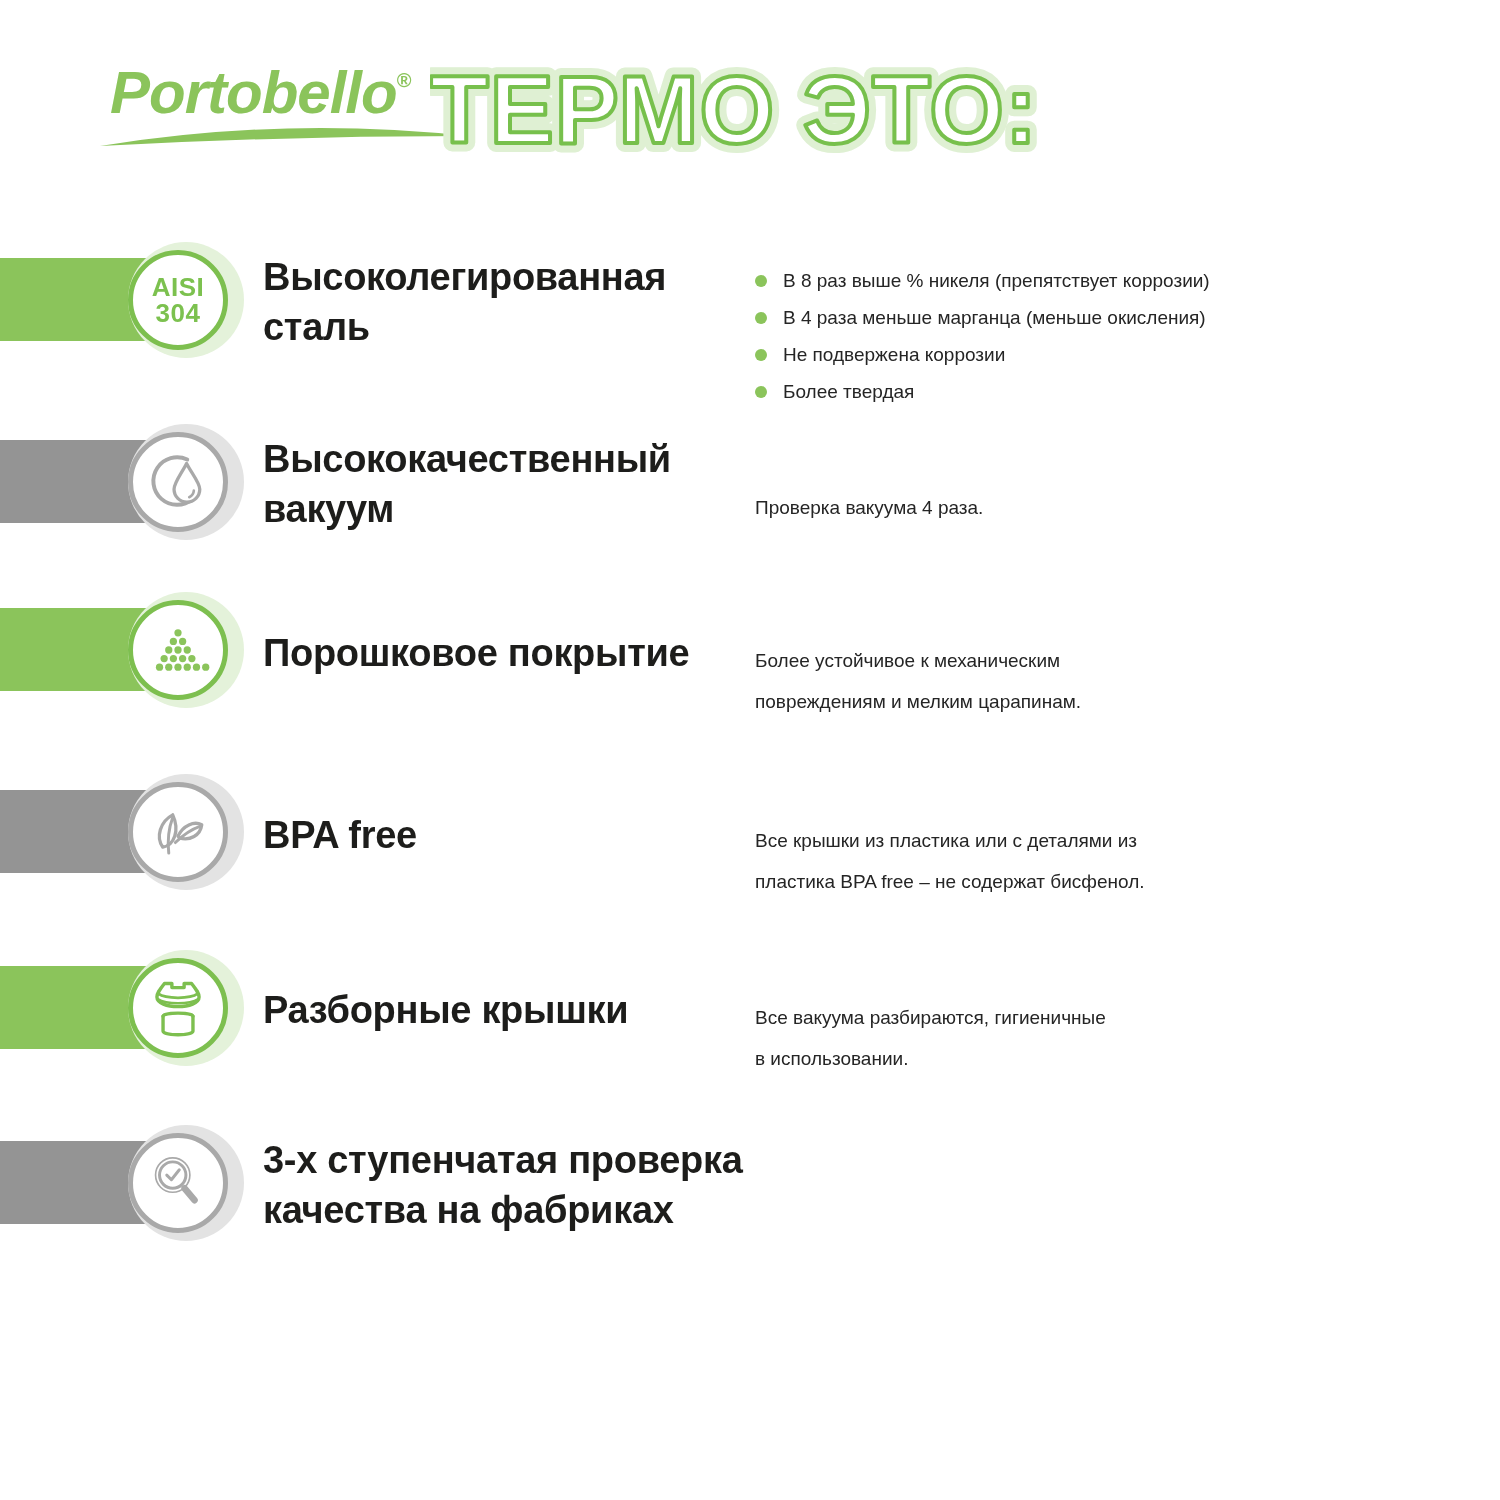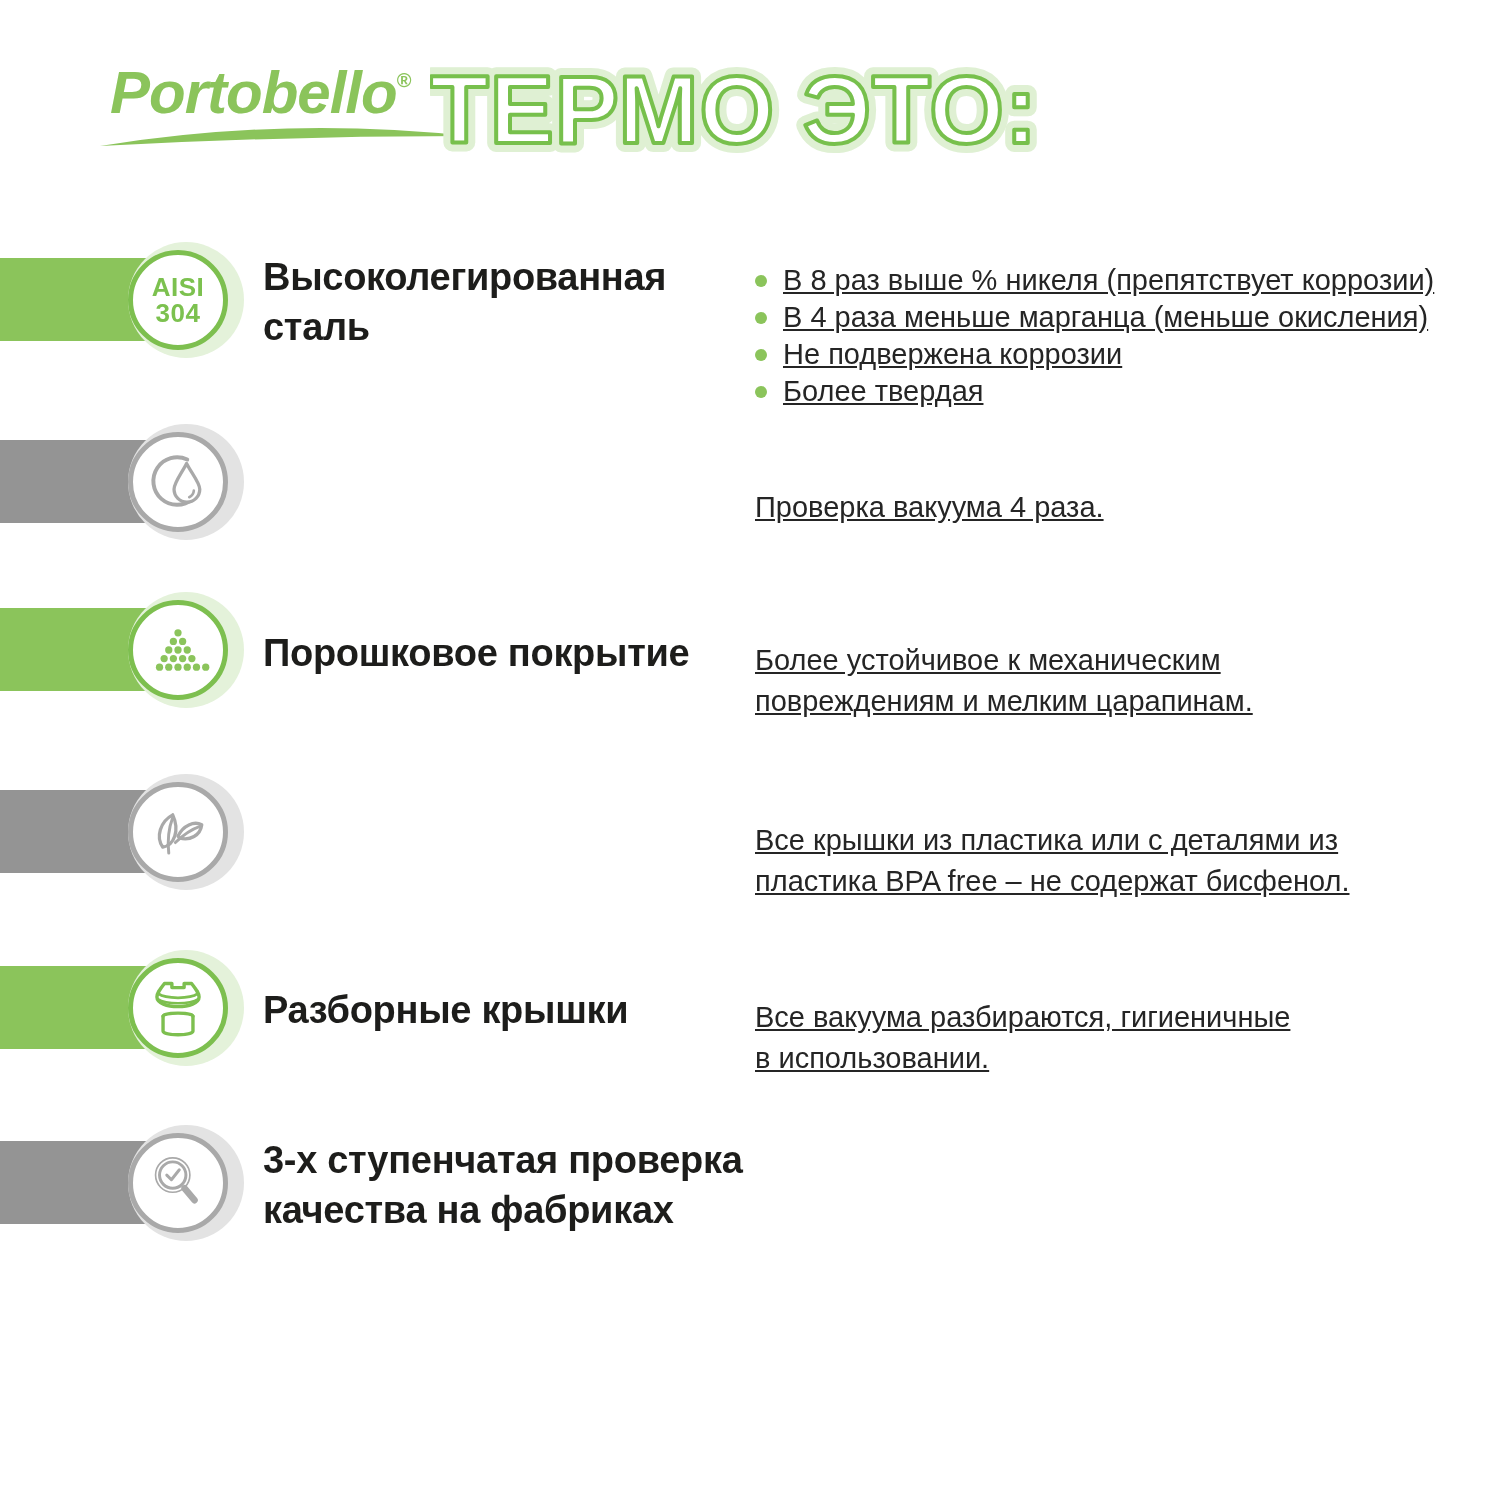--- a/index.html
+++ b/index.html
@@ -23,21 +23,21 @@
         display:flex;align-items:center;}
   .halo.green{background:#e4f2da;}
   .halo.gray{background:#e3e3e3;}
   .ring{width:100px;height:100px;border-radius:50%;background:#ffffff;box-sizing:border-box;
         display:flex;align-items:center;justify-content:center;flex-direction:column;}
   .ring.green{border:5px solid #7dbf4f;}
   .ring.gray{border:5px solid #a9a9a9;}
   .badge-line{color:#7cc14f;font-weight:bold;font-size:26px;line-height:26px;letter-spacing:0.5px;}
   .heading{position:absolute;left:263px;width:560px;margin:0;color:#1d1d1b;font-weight:bold;
            font-size:38px;line-height:50px;letter-spacing:-0.3px;}
-  .desc{position:absolute;left:755px;width:740px;color:#252525;font-size:29px;line-height:41px;text-decoration:underline;}
+  .desc{position:absolute;left:755px;width:740px;color:#252525;font-size:19px;line-height:41px;}
   .bullets{display:flex;flex-direction:column;gap:0;}
   .bullet{display:flex;align-items:flex-start;line-height:37px;}
   .dot{flex:0 0 auto;width:12px;height:12px;border-radius:50%;background:#8bc45b;margin:13px 16px 0 0;}
   .icon-svg{display:block;}
 </style>
 </head>
 <body>
 
 <div class="canvas">
 
@@ -81,20 +81,21 @@
   <div class="bar gray" style="top:440px"></div>
   <div class="halo gray" style="top:424px">
     <div class="ring gray">
       <svg class="icon-svg" width="66" height="66" viewBox="0 0 100 100">
         <path d="M64 16 A36 36 0 1 0 72 76" fill="none" stroke="#a9a9a9" stroke-width="6" stroke-linecap="round"></path>
         <path d="M63 22 C56 36 44 51 44 61 A19.5 19.5 0 0 0 83 61 C83 51 70 36 63 22 Z" fill="#ffffff" stroke="#a9a9a9" stroke-width="5" stroke-linejoin="round"></path>
         <path d="M74 63 A12 12 0 0 1 67 73" fill="none" stroke="#a9a9a9" stroke-width="4" stroke-linecap="round"></path>
       </svg>
     </div>
   </div>
+  <h2 class="heading" style="top:434px"><span>Высококачественный</span><br><span>вакуум</span></h2>
   <div class="desc" style="top:487px"><span>Проверка вакуума 4 раза.</span></div>
 
   <div class="bar green" style="top:608px"></div>
   <div class="halo green" style="top:592px">
     <div class="ring green">
       <svg class="icon-svg" width="66" height="66" viewBox="0 0 100 100">
         <g fill="#8bc45b">
           <circle cx="50" cy="24" r="5.5"></circle>
           <circle cx="43" cy="37" r="5.5"></circle>
             <circle cx="57" cy="37" r="5.5"></circle>
@@ -122,20 +123,21 @@
   <div class="halo gray" style="top:774px">
     <div class="ring gray">
       <svg class="icon-svg" width="66" height="66" viewBox="0 0 100 100">
         <path d="M42 24 C23 34 16 58 27 73 C44 70 53 48 42 24 Z" fill="none" stroke="#a9a9a9" stroke-width="5" stroke-linejoin="round"></path>
         <path d="M36 82 C34 64 36 44 42 28" fill="none" stroke="#a9a9a9" stroke-width="4.5" stroke-linecap="round"></path>
         <path d="M50 56 C58 40 74 33 86 39 C84 55 68 64 52 59 Z" fill="none" stroke="#a9a9a9" stroke-width="5" stroke-linejoin="round"></path>
         <path d="M46 66 C58 54 70 46 84 41" fill="none" stroke="#a9a9a9" stroke-width="4.5" stroke-linecap="round"></path>
       </svg>
     </div>
   </div>
+  <h2 class="heading" style="top:810px"><span>BPA free</span></h2>
   <div class="desc" style="top:820px"><span>Все крышки из пластика или с деталями из</span><br><span>пластика BPA free – не содержат бисфенол.</span></div>
 
   <div class="bar green" style="top:966px"></div>
   <div class="halo green" style="top:950px">
     <div class="ring green">
       <svg class="icon-svg" width="68" height="68" viewBox="0 0 100 100">
         <path d="M30 14 L41 14 L41 20 L59 20 L59 14 L70 14 C77 23 81 28 81 34 C81 43 66 48 50 48 C34 48 19 43 19 34 C19 28 23 23 30 14 Z" fill="none" stroke="#7dbf4f" stroke-width="5" stroke-linejoin="round"></path>
         <path d="M21 29 C32 37 68 37 79 29" fill="none" stroke="#7dbf4f" stroke-width="4"></path>
         <path d="M20 37 C33 45 67 45 80 37" fill="none" stroke="#7dbf4f" stroke-width="4"></path>
         <path d="M28 62 C28 56 72 56 72 62" fill="none" stroke="#7dbf4f" stroke-width="5" stroke-linecap="round"></path>

